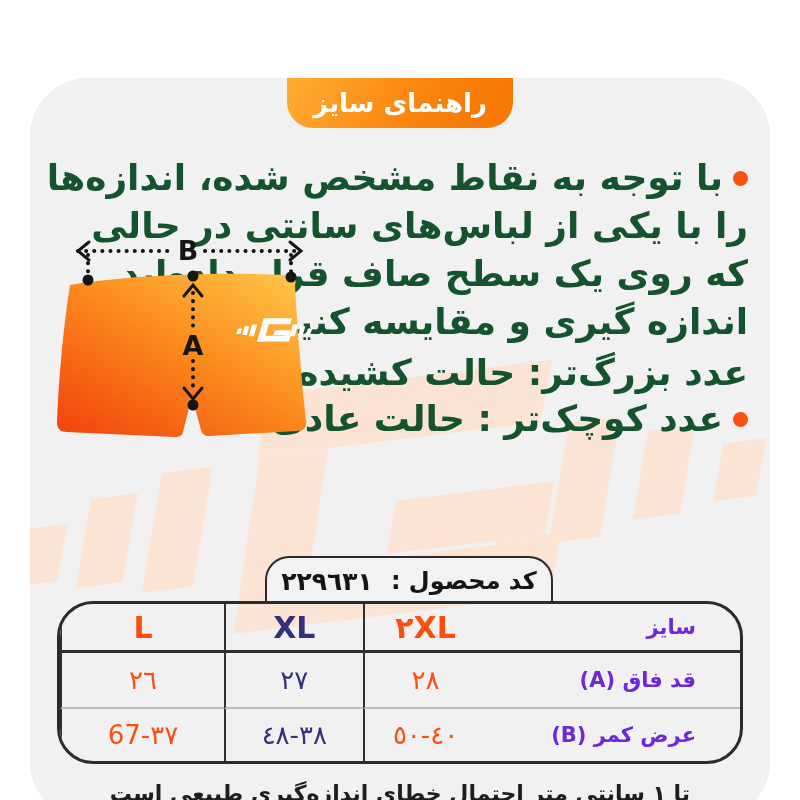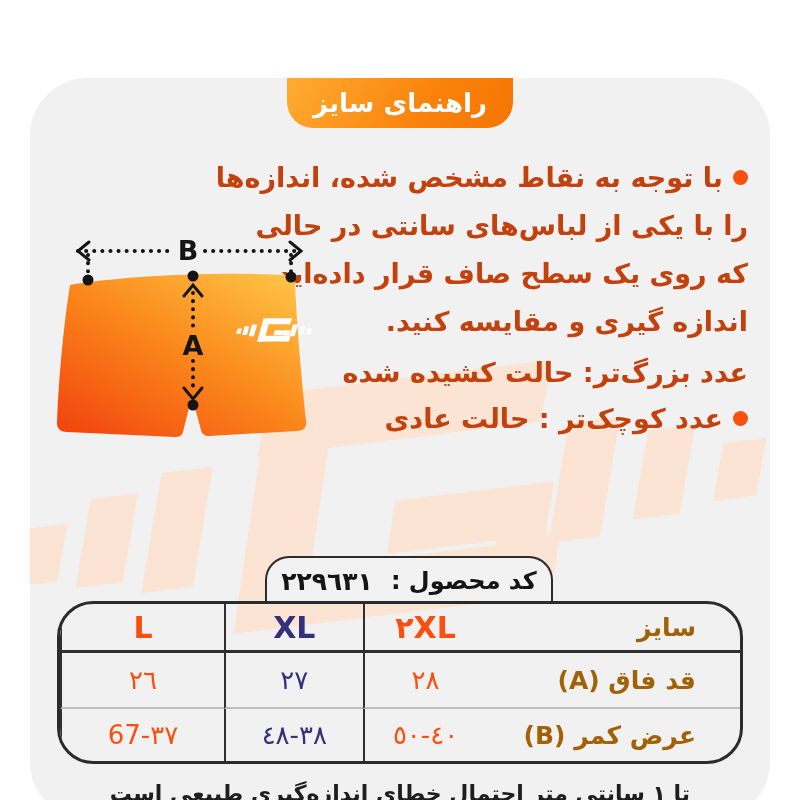--- a/index.html
+++ b/index.html
@@ -21,21 +21,21 @@
   .badge{
     position:absolute;left:50%;top:0;transform:translateX(-50%);
     width:226px;height:50px;border-radius:0 0 26px 26px;
     background:linear-gradient(120deg,#ffac32 0%,#fa830d 60%,#f57502 100%);
     display:flex;align-items:center;justify-content:center;
   }
   .badge span{color:#fff;font-size:26px;font-weight:bold;}
   
   .intro{position:absolute;top:76px;right:22px;direction:rtl;text-align:right;}
   .notes{position:absolute;top:272px;right:22px;direction:rtl;text-align:right;}
-  .tline{white-space:nowrap;font-size:27px;font-weight:bold;line-height:48px;color:#c2410c;}
+  .tline{white-space:nowrap;font-size:36px;font-weight:bold;line-height:48px;color:#14532d;}
   .notes .tline{line-height:46px;}
   .dot{
     display:inline-block;width:15px;height:15px;border-radius:50%;
     background:#f9500e;margin-left:10px;vertical-align:middle;transform:translateY(-2px);
   }
   
   .shorts{position:absolute;left:15px;top:155px;width:280px;height:220px;}
   
   .pill{
     position:absolute;left:235px;top:478px;width:288px;height:48px;
@@ -45,21 +45,21 @@
   }
   .pill .lbl{font-size:24px;font-weight:bold;color:#151515;}
   .pill .val{font-size:25px;font-weight:bold;color:#151515;margin-right:18px;letter-spacing:1px;}
   
   .size-table{
     position:absolute;left:27px;top:523px;width:686px;height:163px;box-sizing:border-box;
     border:3px solid #2b2b2b;border-radius:36px;overflow:hidden;direction:rtl;
     display:grid;grid-template-columns:37.3% 18.2% 20.4% 24.1%;grid-template-rows:49px 56px auto;
   }
   .cell{display:flex;align-items:center;justify-content:center;box-sizing:border-box;}
-  .cell.lab{justify-content:flex-start;padding-right:44px;font-weight:bold;font-size:25px;color:#a16207;}
+  .cell.lab{justify-content:flex-start;padding-right:44px;font-weight:bold;font-size:21px;color:#6d28d9;}
   .cell.vline{border-left:2px solid #2f2f2f;}
   .cell.head{border-bottom:3px solid #2f2f2f;}
   .cell.mid{border-bottom:2px solid #bdbdbd;}
   .cell.num{font-weight:normal;font-size:26px;}
   .cell.sz{font-weight:bold;font-size:30px;}
   .orange{color:#fb4f0f;}
   .navy{color:#34307c;}
   
   .footnote{
     position:absolute;left:0;top:703px;width:100%;text-align:center;direction:rtl;

